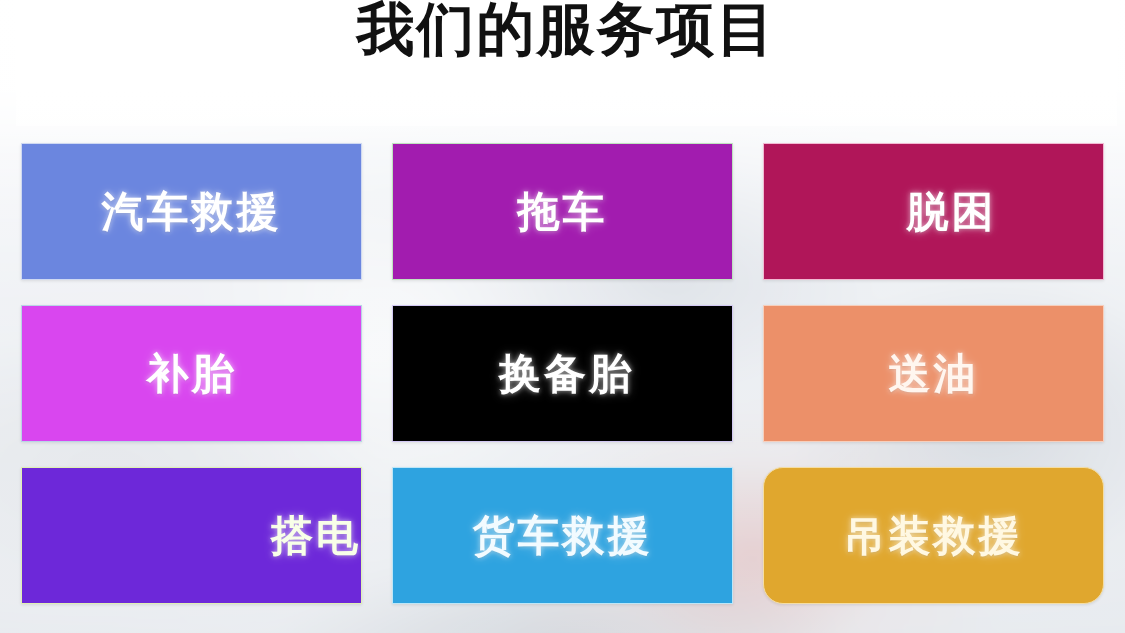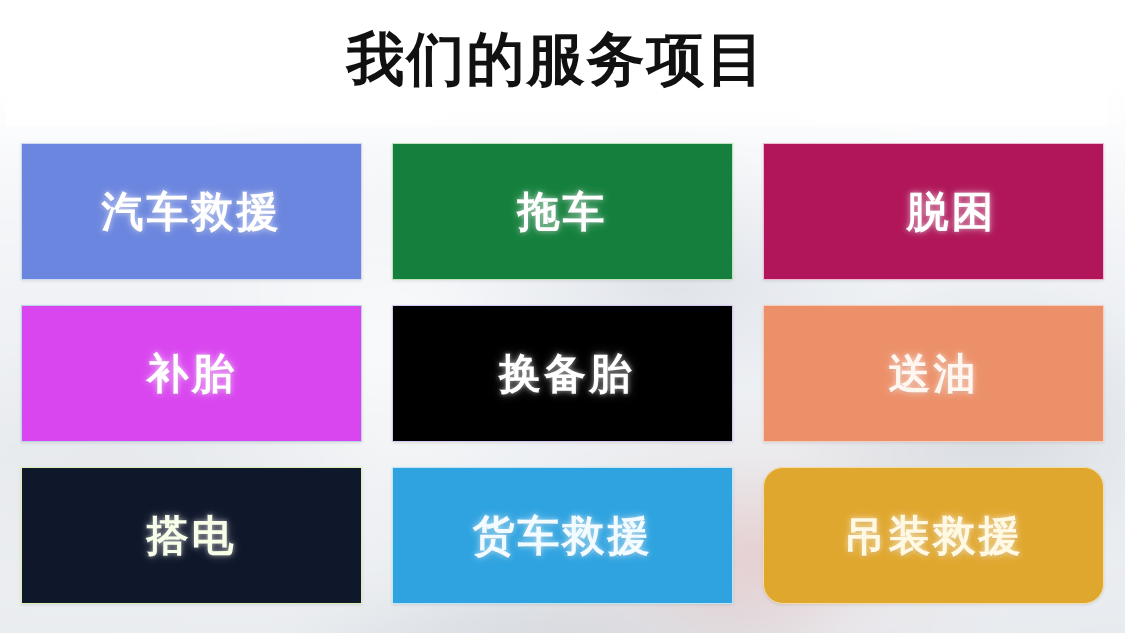--- a/index.html
+++ b/index.html
@@ -34,26 +34,25 @@
   }
   .bg-veil {
     position: absolute;
     inset: 0;
     background: linear-gradient(180deg, rgba(255,255,255,0.96) 0%, rgba(255,255,255,0.92) 14%, rgba(255,255,255,0.30) 24%, rgba(255,255,255,0.10) 46%, rgba(255,255,255,0.16) 100%);
   }
 
   
   .header {
     position: absolute;
-    left: 6px;
+    left: 16px;
     top: 0;
     width: 1101px;
     height: 126px;
     display: flex;
-    align-items: center;
     justify-content: center;
     background: linear-gradient(180deg, #ffffff 0%, #ffffff 70%, rgba(255,255,255,0.75) 100%);
   }
   .title {
     font-size: 58px;
     font-weight: 700;
     color: #111111;
     letter-spacing: 2px;
     line-height: 1;
     margin: 0;
@@ -108,36 +107,36 @@
   <div class="bg-veil"></div>
 
   <div class="header">
     <h1 class="title">我们的服务项目</h1>
   </div>
 
   <div class="grid">
     <div class="tile" style="background-color: rgb(107, 134, 223); border-color: rgb(207, 217, 242); text-align: center;">
       <span class="tile-label" style="color: rgb(255, 255, 255);">汽车救援</span>
     </div>
-    <div class="tile" style="background-color: #15803d; border-color: rgb(191, 227, 191);">
+    <div class="tile" style="background-color: #a21caf; border-color: rgb(191, 227, 191);">
       <span class="tile-label" style="color: rgb(255, 255, 255);">拖车</span>
     </div>
     <div class="tile" style="background-color: rgb(176, 22, 89); border-color: rgb(242, 185, 210); padding-left: 36px;">
       <span class="tile-label" style="color: rgb(255, 255, 255);">脱困</span>
     </div>
     <div class="tile" style="background-color: #d946ef; border-color: rgb(185, 212, 230);">
       <span class="tile-label" style="color: rgb(255, 255, 255);">补胎</span>
     </div>
     <div class="tile" style="background-color: #000000; border-color: rgb(210, 200, 243); padding-left: 8px;">
       <span class="tile-label" style="color: rgb(255, 255, 255);">换备胎</span>
     </div>
     <div class="tile" style="background-color: rgb(236, 144, 105); border-color: rgb(247, 207, 188);">
       <span class="tile-label" style="color: rgb(255, 246, 239);">送油</span>
     </div>
-    <div class="tile" style="background-color: #0f172a; border-color: rgb(223, 240, 180);">
+    <div class="tile" style="background-color: #6d28d9; border-color: rgb(223, 240, 180); justify-content: flex-end;">
       <span class="tile-label" style="color: rgb(248, 255, 232);">搭电</span>
     </div>
     <div class="tile" style="background-color: rgb(46, 163, 224); border-color: rgb(189, 230, 247);">
       <span class="tile-label" style="color: rgb(242, 251, 255);">货车救援</span>
     </div>
     <div class="tile" style="background-color: rgb(224, 167, 46); border-color: rgb(245, 222, 163); border-radius: 20px;">
       <span class="tile-label" style="color: rgb(255, 248, 226);">吊装救援</span>
     </div>
   </div>
 

